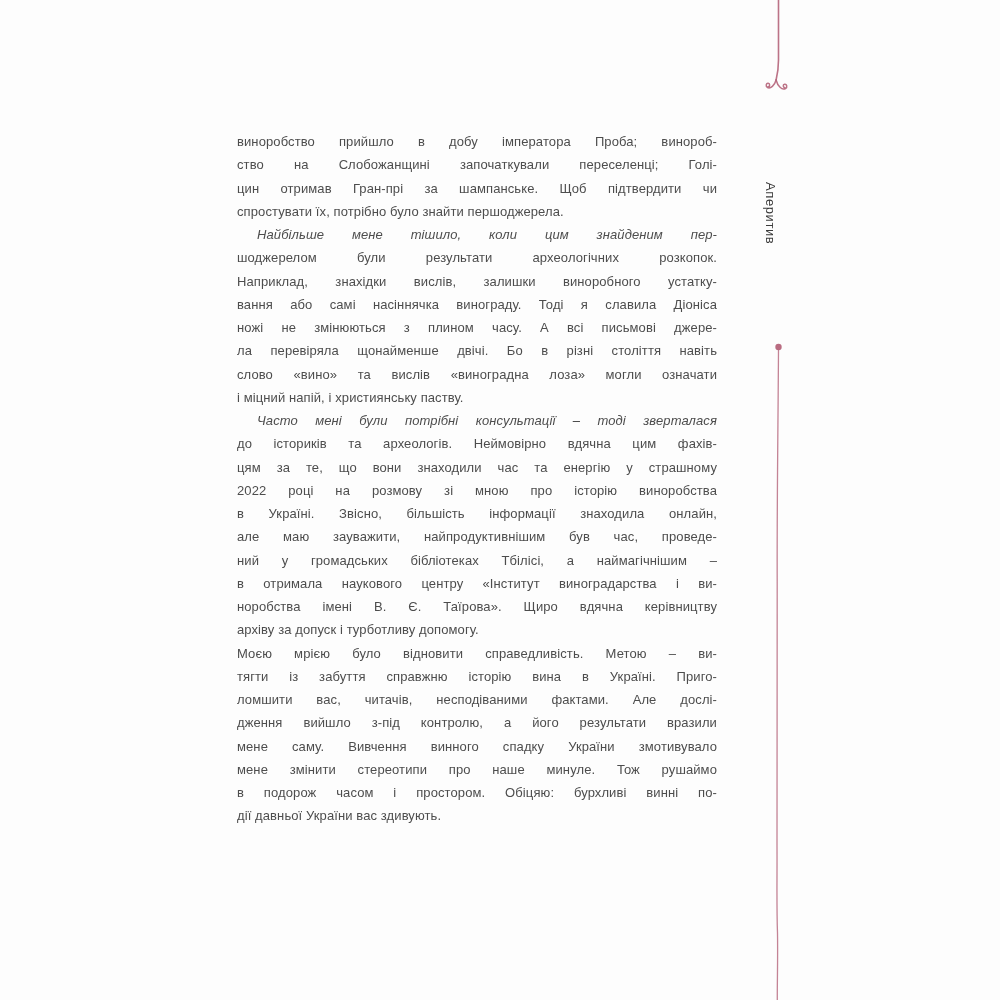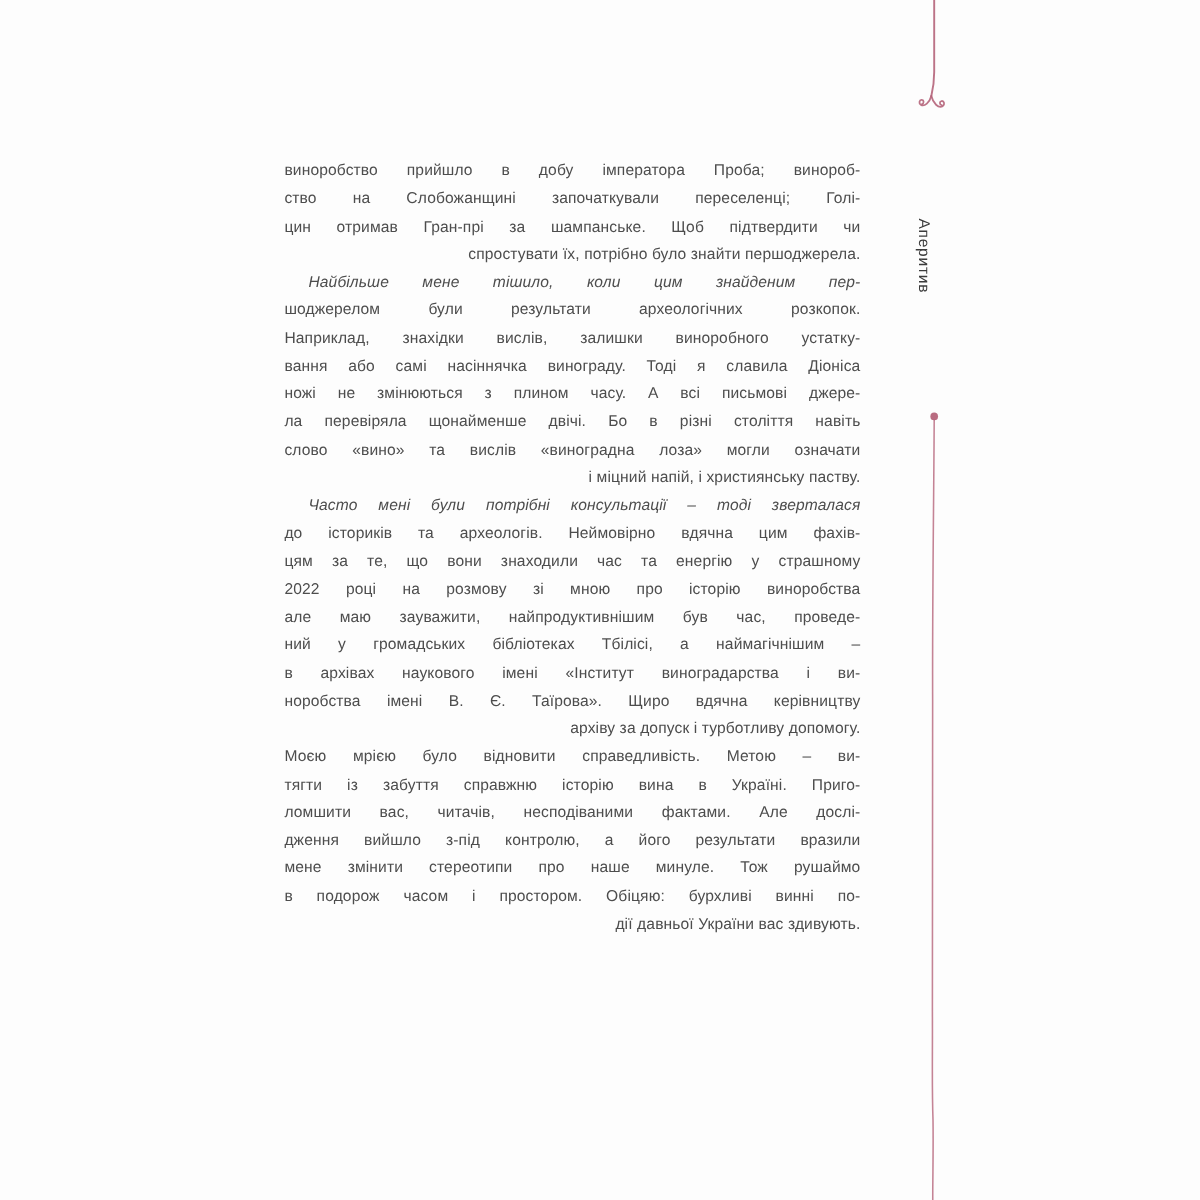--- a/index.html
+++ b/index.html
@@ -30,21 +30,21 @@
     letter-spacing:0.1px;
   }
   .line{
     text-align:justify;
     text-align-last:justify;
     white-space:normal;
     height:23.25px;
     overflow:visible;
   }
   .line.last{
-    text-align:right;
+    text-align:left;
     text-align-last:auto;
   }
   .line.indent{
     text-indent:20px;
     font-style:italic;
   }
   
   .margin-label{
     position:absolute;
     left:763px;top:182px;
@@ -86,29 +86,31 @@
       <div class="line">Наприклад, знахідки вислів, залишки виноробного устатку-</div>
       <div class="line">вання або самі насіннячка винограду. Тоді я славила Діоніса</div>
       <div class="line">ножі не змінюються з плином часу. А всі письмові джере-</div>
       <div class="line">ла перевіряла щонайменше двічі. Бо в різні століття навіть</div>
       <div class="line">слово «вино» та вислів «виноградна лоза» могли означати</div>
       <div class="line last">і міцний напій, і християнську паству.</div>
       <div class="line indent">Часто мені були потрібні консультації – тоді зверталася</div>
       <div class="line">до істориків та археологів. Неймовірно вдячна цим фахів-</div>
       <div class="line">цям за те, що вони знаходили час та енергію у страшному</div>
       <div class="line">2022 році на розмову зі мною про історію виноробства</div>
+      <div class="line">в Україні. Звісно, більшість інформації знаходила онлайн,</div>
       <div class="line">але маю зауважити, найпродуктивнішим був час, проведе-</div>
       <div class="line">ний у громадських бібліотеках Тбілісі, а наймагічнішим –</div>
-      <div class="line">в архівах наукового імені «Інститут виноградарства і ви-</div>
+      <div class="line">в отримала наукового центру «Інститут виноградарства і ви-</div>
       <div class="line">норобства імені В. Є. Таїрова». Щиро вдячна керівництву</div>
       <div class="line last">архіву за допуск і турботливу допомогу.</div>
       <div class="line">Моєю мрією було відновити справедливість. Метою – ви-</div>
       <div class="line">тягти із забуття справжню історію вина в Україні. Приго-</div>
       <div class="line">ломшити вас, читачів, несподіваними фактами. Але дослі-</div>
       <div class="line">дження вийшло з-під контролю, а його результати вразили</div>
+      <div class="line">мене саму. Вивчення винного спадку України змотивувало</div>
       <div class="line">мене змінити стереотипи про наше минуле. Тож рушаймо</div>
       <div class="line">в подорож часом і простором. Обіцяю: бурхливі винні по-</div>
       <div class="line last">дії давньої України вас здивують.</div>
     </main>
 
   <svg class="vine-top" viewBox="0 0 40 100" xmlns="http://www.w3.org/2000/svg" aria-hidden="true">
     <path class="vine-stroke" stroke-width="1.6" stroke-opacity="0.9" d="M18.5 0 L18.5 60 C18.5 69 17.2 75.5 16.1 80"></path>
     <path class="vine-stroke" stroke-width="1.5" stroke-opacity="0.9" d="M16.1 80 C14.6 85.5 10.5 89 7.5 87.5 C5.4 86.4 6 83.1 8.2 83.3 C10.1 83.5 10.1 86.2 8.3 86.8"></path>
     <path class="vine-stroke" stroke-width="1.5" stroke-opacity="0.9" d="M16.1 80 C17.6 86 22 90.6 25.5 88.5 C27.7 87.1 26.8 83.9 24.6 84.2 C22.7 84.5 22.9 87.2 24.7 87.7"></path>
   </svg>

